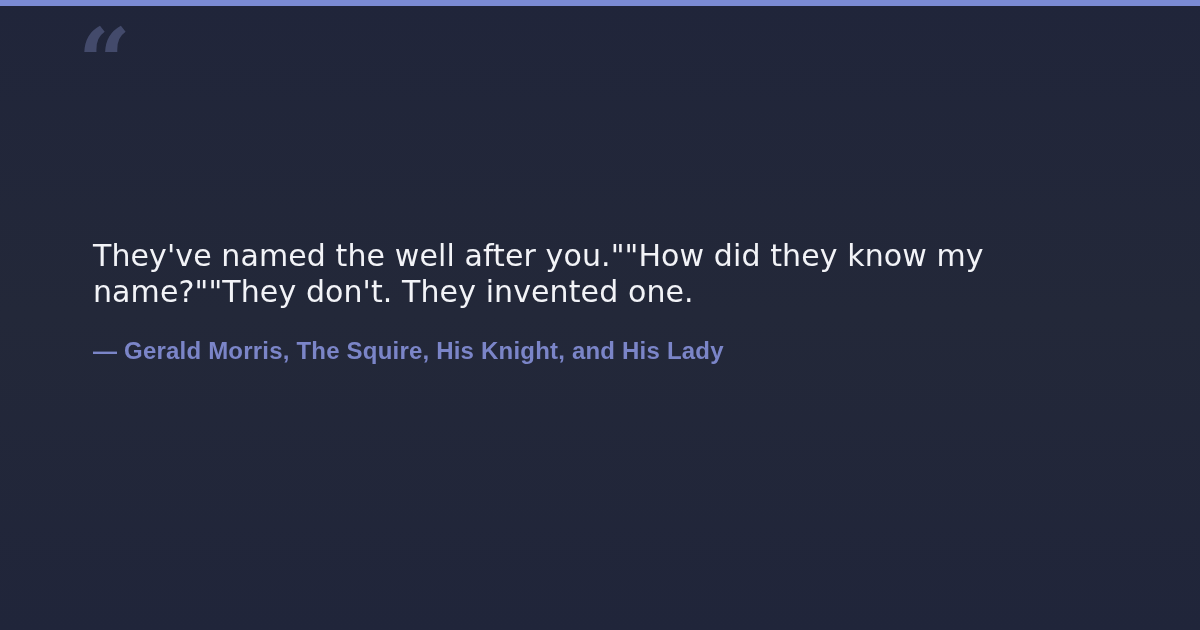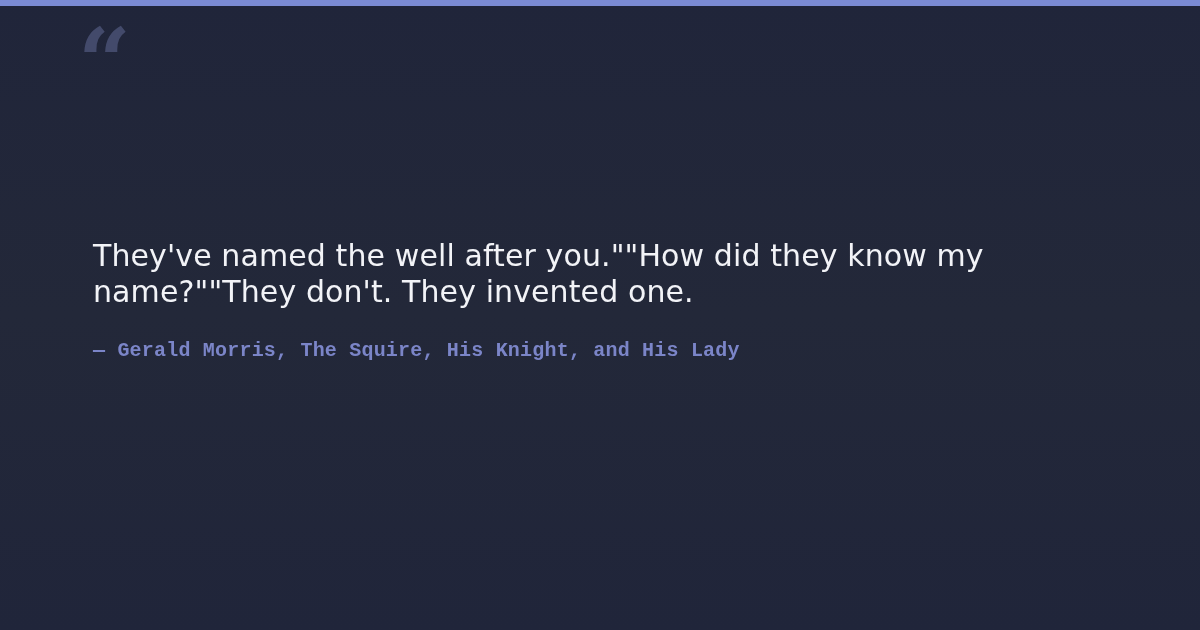--- a/index.html
+++ b/index.html
@@ -59,22 +59,22 @@
     font-weight: 400;
     line-height: 36px;
     color: #f2f3f7;
     letter-spacing: 0.1px;
     max-width: 960px;
   }
 
   .attribution {
     margin: 0;
     padding-top: 28px;
-    font-family: Liberation Mono, monospace;
-    font-size: 20px;
+    font-family: Liberation Sans, sans-serif;
+    font-size: 24px;
     font-weight: 700;
     line-height: 26px;
     color: #7b85c8;
     letter-spacing: 0.2px;
   }
 
   .attribution .dash {
     color: #7b85c8;
   }
 

